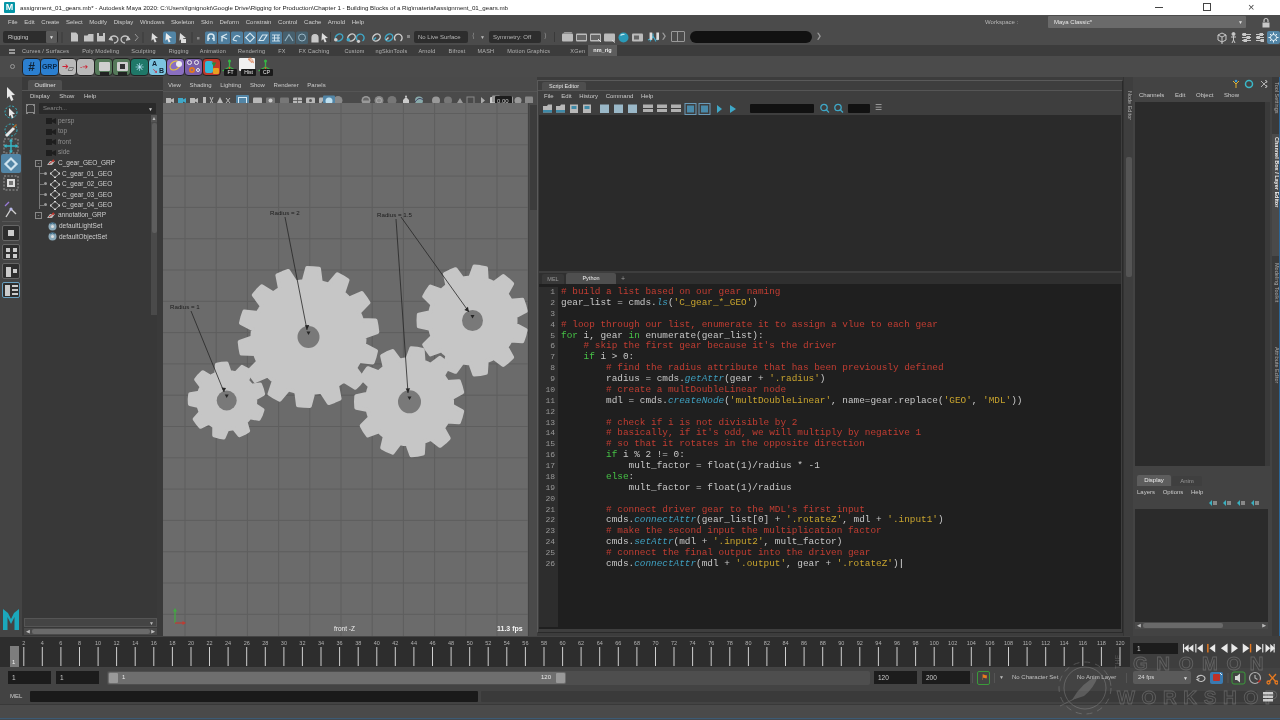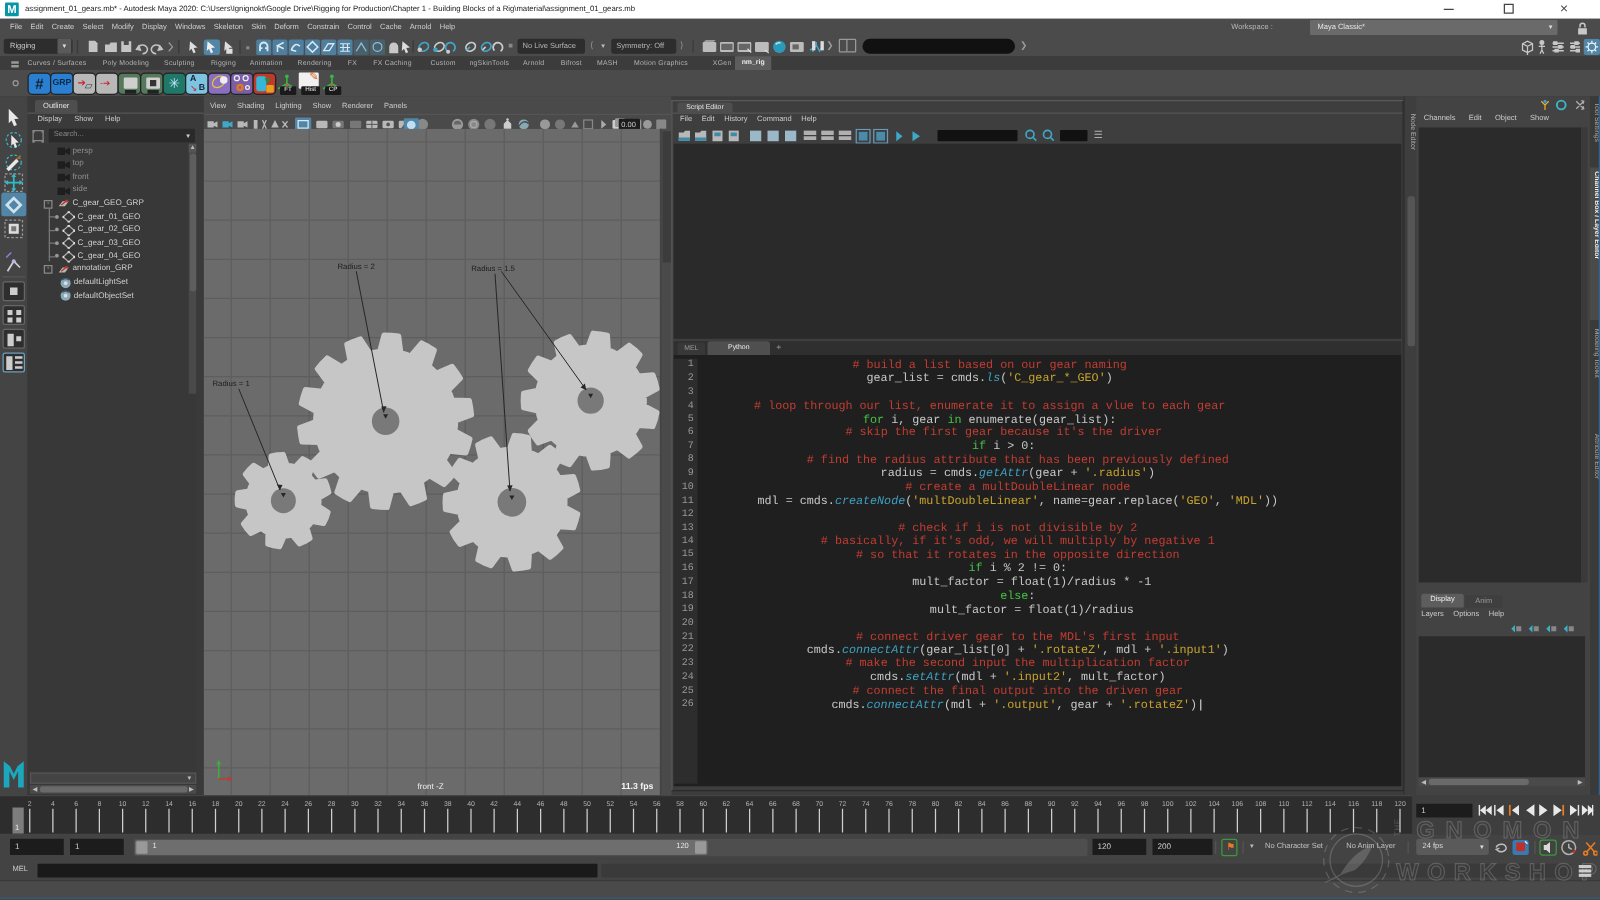--- a/index.html
+++ b/index.html
@@ -619,21 +619,21 @@
 17
 18
 19
 20
 21
 22
 23
 24
 25
 26</pre>
-    <pre id="code" style="position:absolute;left:22px;top:3px;margin:0;font-family:'Liberation Mono',monospace;font-size:9.4px;line-height:10.875px;color:#c8c8c8;text-align:center;"><i class="c"># build a list based on our gear naming</i>
+    <pre id="code" style="position:absolute;left:22px;top:3px;margin:0;font-family:'Liberation Mono',monospace;font-size:9.4px;line-height:10.875px;color:#c8c8c8;"><i class="c"># build a list based on our gear naming</i>
 <i class="p">gear_list = cmds.</i><i class="f">ls</i><i class="p">(</i><i class="s">'C_gear_*_GEO'</i><i class="p">)</i>
 
 <i class="c"># loop through our list, enumerate it to assign a vlue to each gear</i>
 <i class="k">for</i><i class="p"> i, gear </i><i class="k">in</i><i class="p"> enumerate(gear_list):</i>
 <i class="p">    </i><i class="c"># skip the first gear because it's the driver</i>
 <i class="p">    </i><i class="k">if</i><i class="p"> i &gt; 0:</i>
 <i class="p">        </i><i class="c"># find the radius attribute that has been previously defined</i>
 <i class="p">        radius = cmds.</i><i class="f">getAttr</i><i class="p">(gear + </i><i class="s">'.radius'</i><i class="p">)</i>
 <i class="p">        </i><i class="c"># create a multDoubleLinear node</i>
 <i class="p">        mdl = cmds.</i><i class="f">createNode</i><i class="p">(</i><i class="s">'multDoubleLinear'</i><i class="p">, name=gear.replace(</i><i class="s">'GEO'</i><i class="p">, </i><i class="s">'MDL'</i><i class="p">))</i>

